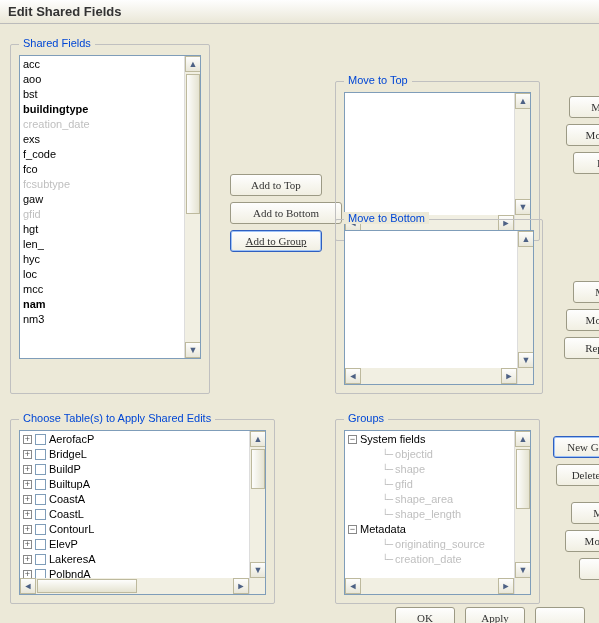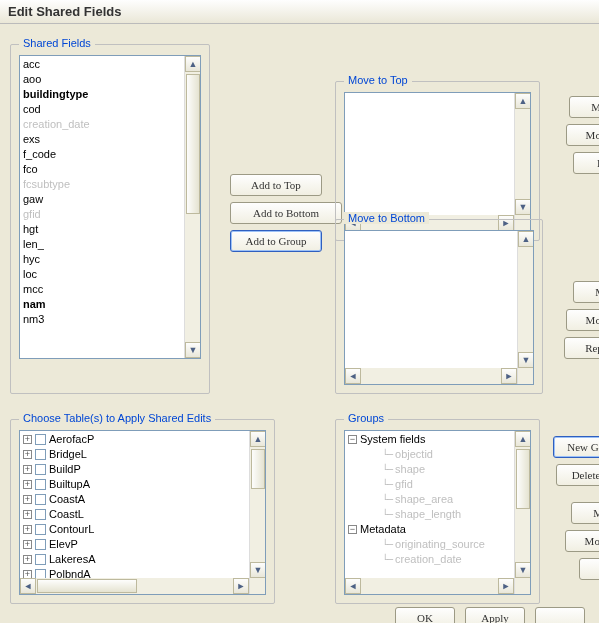--- a/index.html
+++ b/index.html
@@ -114,22 +114,22 @@
 </div>
 
 <div class="dialog-body">
 
   <div class="groupbox" style="top:20px; left:10px; width:200px; height:350px;">
     <legend>Shared Fields</legend>
     <div class="listbox" style="width:100%; height:304px;">
       <div class="listbox-content" id="shared-fields-list">
           <div class="item">acc</div>
           <div class="item">aoo</div>
+          <div class="item">bst</div>
           <div class="item bold">buildingtype</div>
-          <div class="item">cod</div>
           <div class="item disabled">creation_date</div>
           <div class="item">exs</div>
           <div class="item">f_code</div>
           <div class="item">fco</div>
           <div class="item disabled">fcsubtype</div>
           <div class="item">gaw</div>
           <div class="item disabled">gfid</div>
           <div class="item">hgt</div>
           <div class="item">len_</div>
           <div class="item">hyc</div>
@@ -141,21 +141,21 @@
       <div class="scroll-v">
         <div class="arrow" style="position:absolute;top:0;">▲</div>
         <div class="thumb" style="position:absolute;top:17px;height:140px;"></div>
         <div class="arrow" style="position:absolute;bottom:0;">▼</div>
       </div>
     </div>
   </div>
 
   <button class="btn" style="position:absolute; top:150px; left:230px; width:92px;">Add to Top</button>
   <button class="btn" style="position:absolute; top:178px; left:230px; width:112px;">Add to Bottom</button>
-  <button class="btn highlight" style="position:absolute; top:206px; left:230px; width:92px;">Add to Group</button>
+  <button class="btn highlight" style="position:absolute; top:206px; left:230px; width:92px;text-decoration:underline;">Add to Group</button>
 
   <div class="groupbox" style="top:20px; left:335px; width:205px; height:160px;margin-top:37px;">
     <legend>Move to Top</legend>
     <div class="listbox" style="width:100%; height:140px;">
       <div class="scroll-v">
         <div class="arrow" style="position:absolute;top:0;">▲</div>
         <div class="arrow" style="position:absolute;bottom:16px;">▼</div>
       </div>
       <div class="scroll-h" style="right:16px;">
         <div class="arrow l">◄</div>

